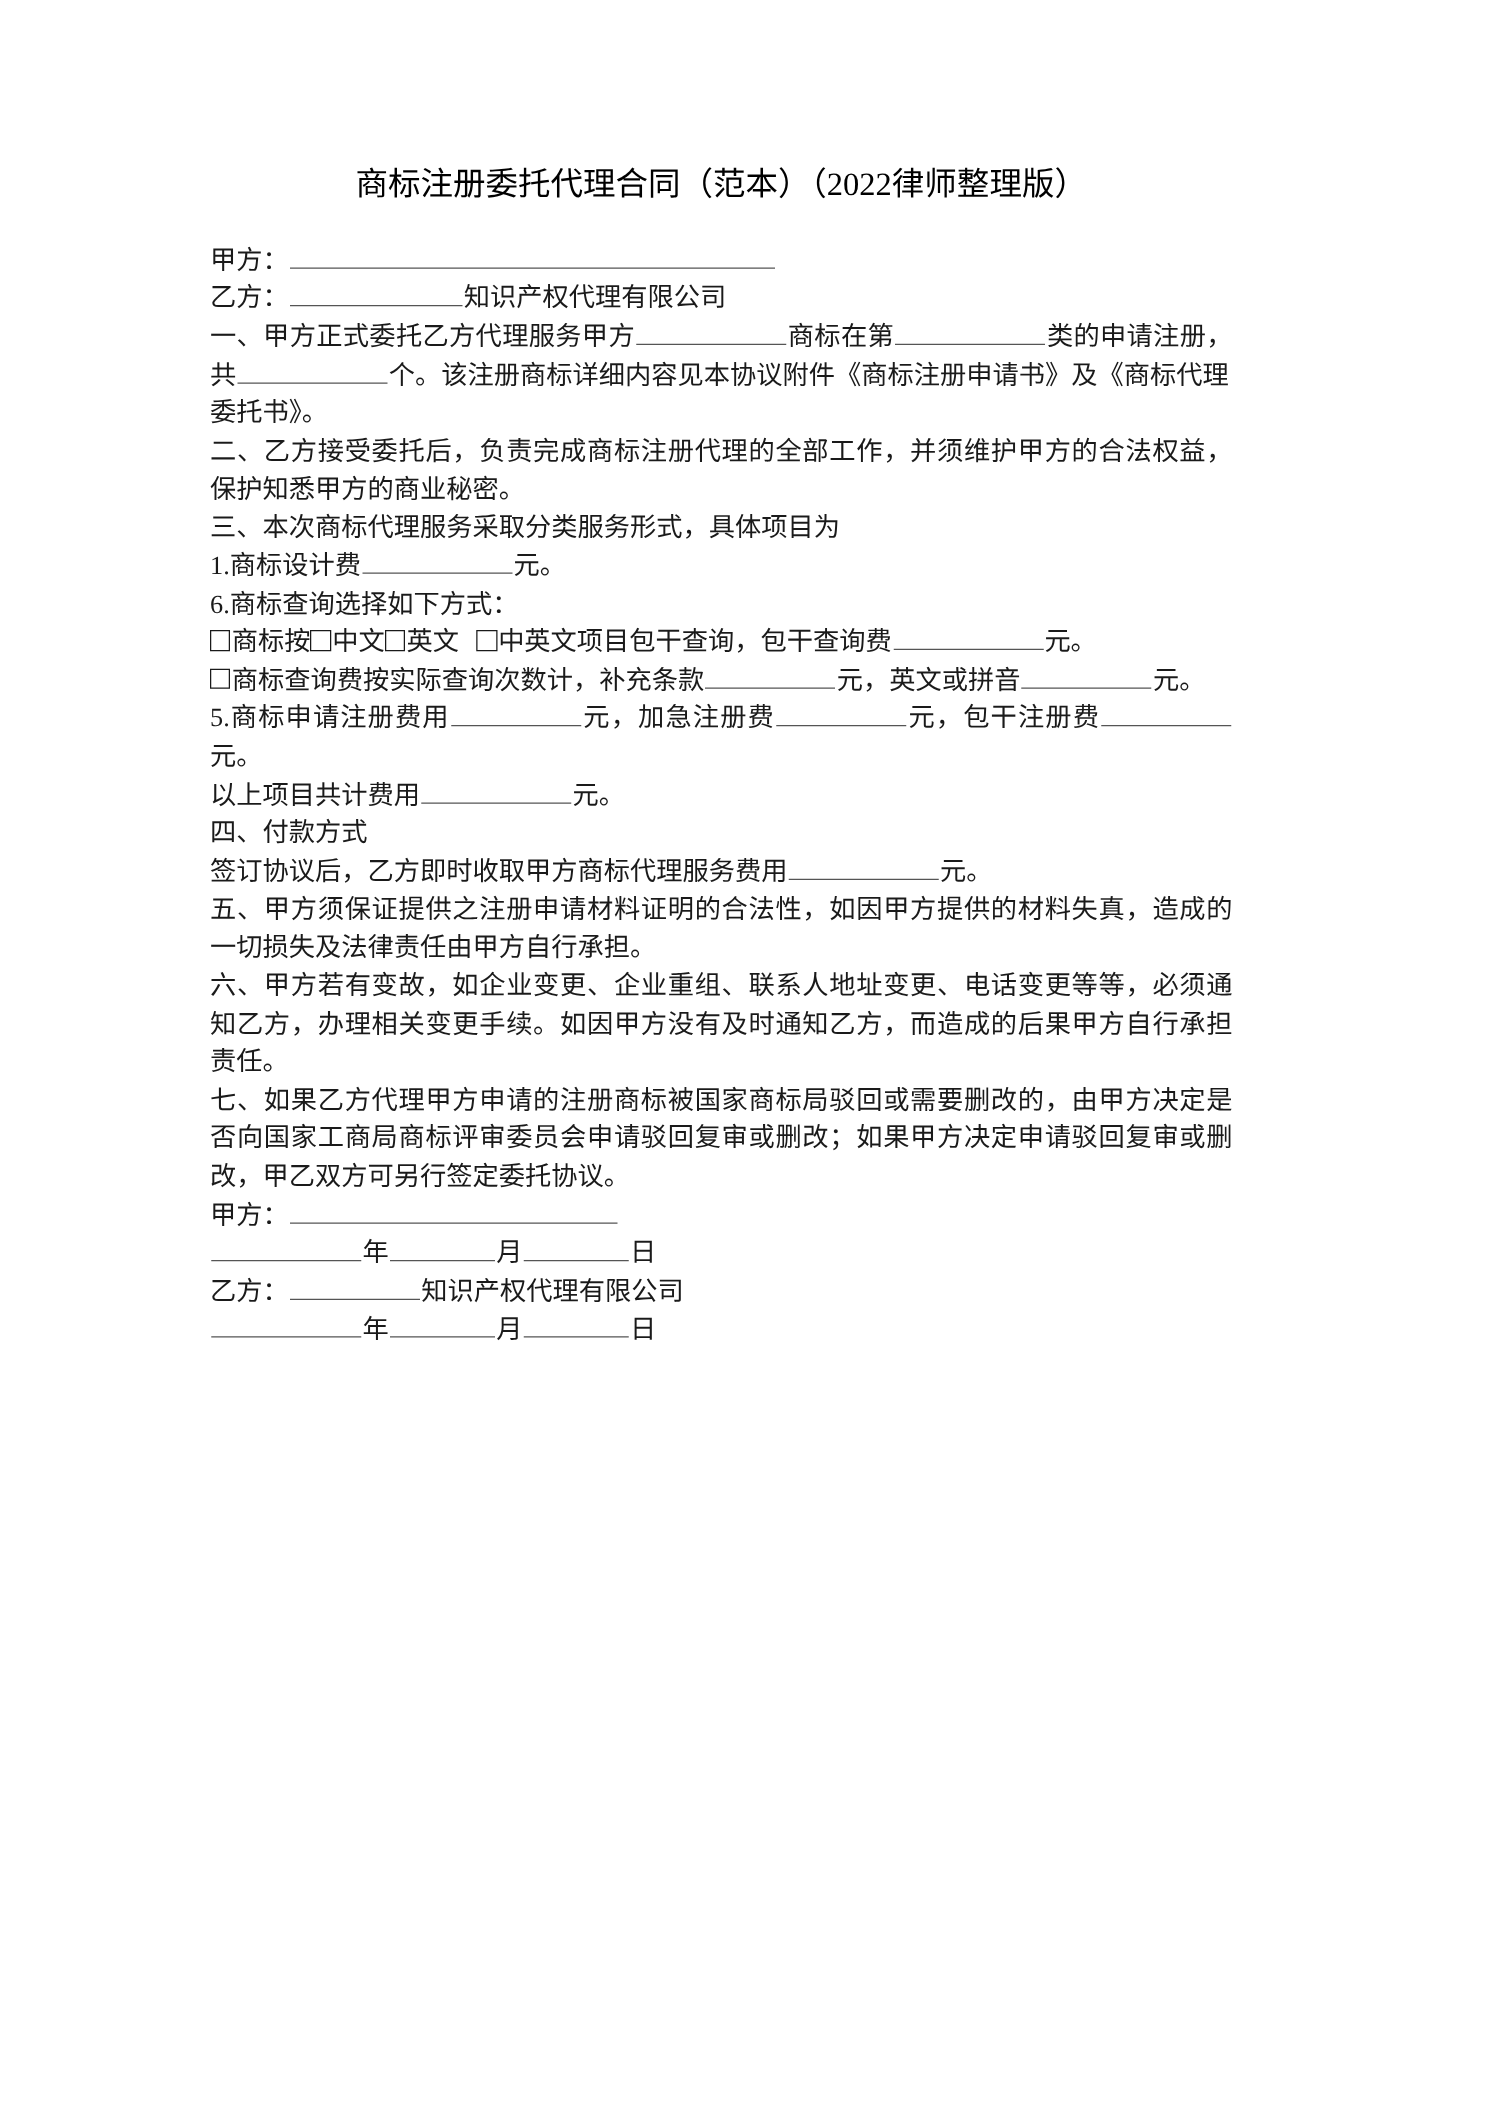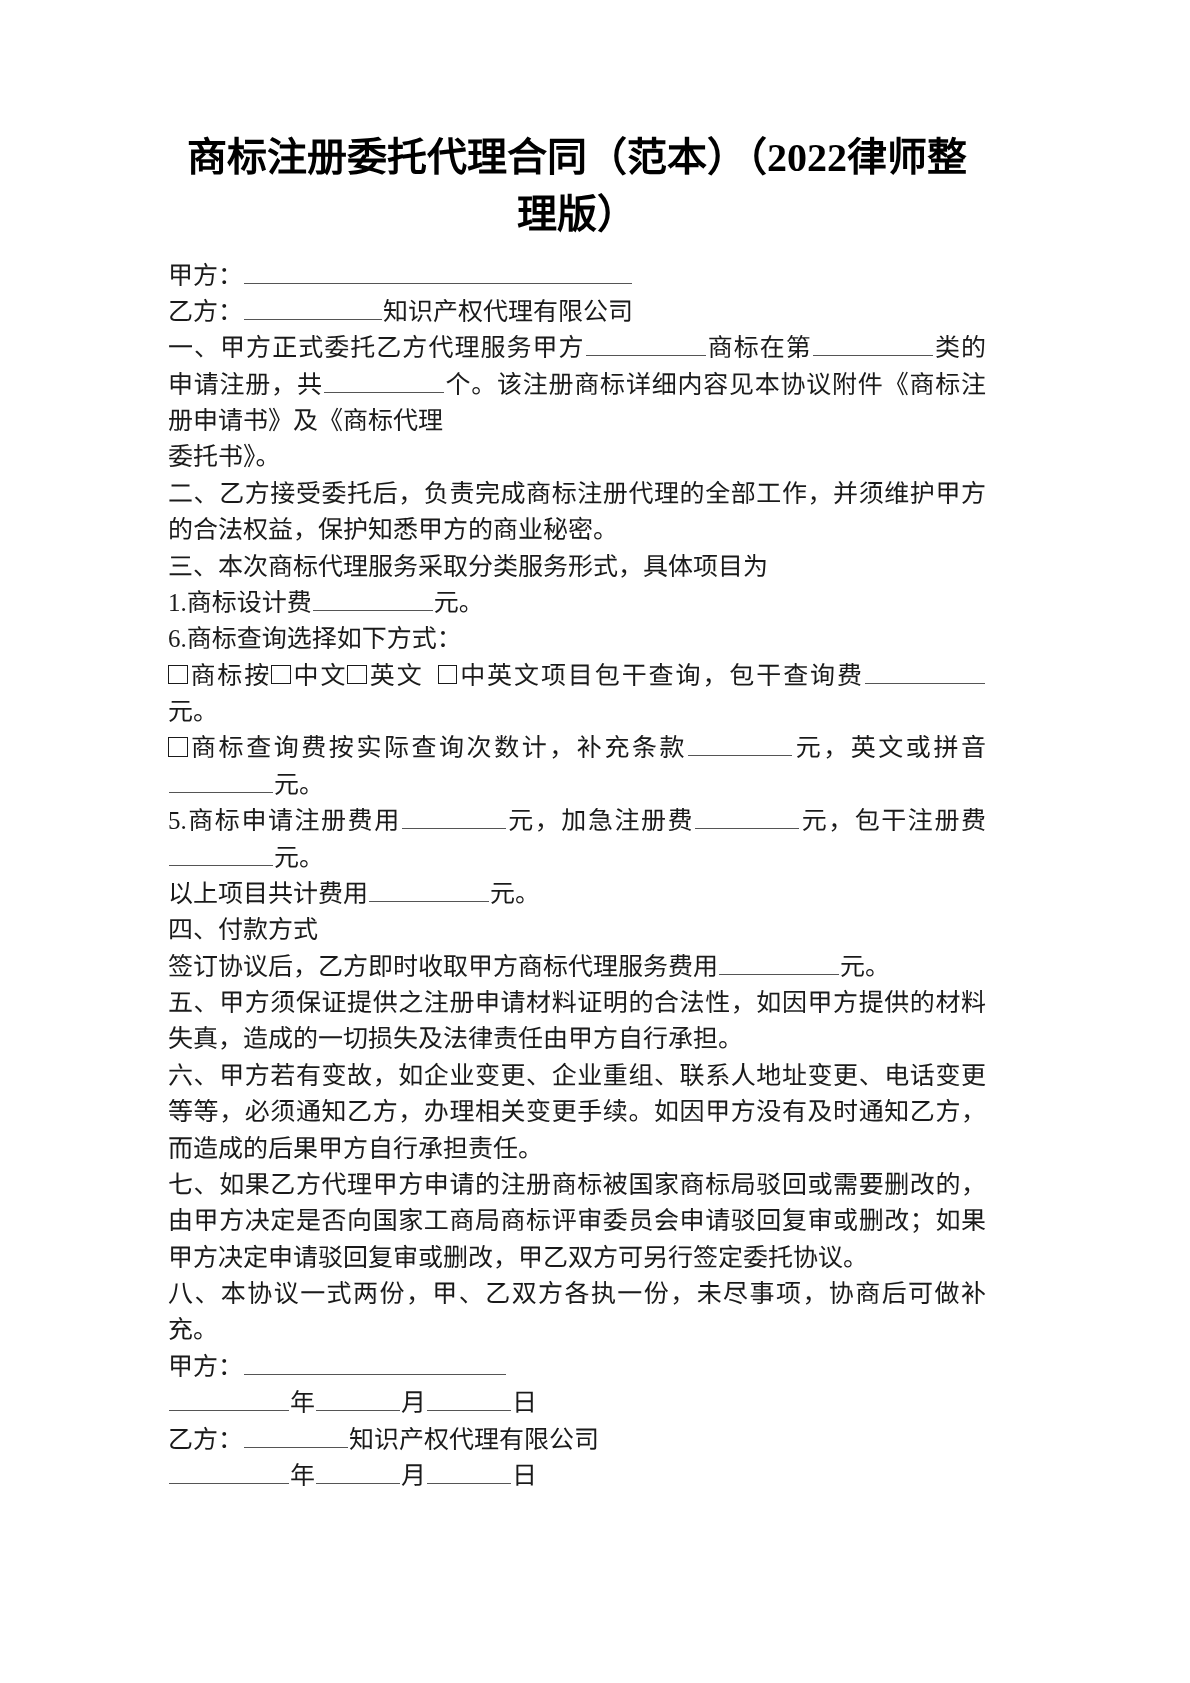--- a/index.html
+++ b/index.html
@@ -21,31 +21,31 @@
     box-sizing: border-box;
     overflow: hidden;
   }
   .content {
     position: absolute;
     left: 168px;
     top: 130px;
     width: 818px;
   }
   .doc-title {
-    font-size: 40px;
-    font-weight: bold;
+    font-size: 26px;
+    font-weight: normal;
     line-height: 1.42;
     text-align: center;
     letter-spacing: 0px;
-    margin: 0 0 14px 0;
+    margin: 0 0 26px 0;
     padding: 0 6px;
     color: #000000;
   }
   .body-block {
-    font-size: 25px;
+    font-size: 21px;
     line-height: 1.455;
     text-align: justify;
     text-justify: inter-character;
     color: #1a1a1a;
   }
   .para {
     margin: 0;
     padding: 0;
     text-align: justify;
     text-justify: inter-character;
@@ -122,21 +122,20 @@
       <p class="para">四、付款方式</p>
 
       <p class="para"><span>签订协议后，乙方即时收取甲方商标代理服务费用</span><span class="blank b-lg"></span><span>元。</span></p>
 
       <p class="para">五、甲方须保证提供之注册申请材料证明的合法性，如因甲方提供的材料失真，造成的一切损失及法律责任由甲方自行承担。</p>
 
       <p class="para">六、甲方若有变故，如企业变更、企业重组、联系人地址变更、电话变更等等，必须通知乙方，办理相关变更手续。如因甲方没有及时通知乙方，而造成的后果甲方自行承担责任。</p>
 
       <p class="para">七、如果乙方代理甲方申请的注册商标被国家商标局驳回或需要删改的，由甲方决定是否向国家工商局商标评审委员会申请驳回复审或删改；如果甲方决定申请驳回复审或删改，甲乙双方可另行签定委托协议。</p>
 
-      <p class="para">八、本协议一式两份，甲、乙双方各执一份，未尽事项，协商后可做补充。</p>
 
 
       <div class="sig-block">
 
         <p class="para sig-line"><span>甲方：</span><span class="blank b-sig"></span></p>
 
         <p class="para sig-line"><span class="blank b-lg"></span><span>年</span><span class="blank b-sm"></span><span>月</span><span class="blank b-sm"></span><span>日</span></p>
 
         <p class="para sig-line"><span>乙方：</span><span class="blank b-md"></span><span>知识产权代理有限公司</span></p>
 

